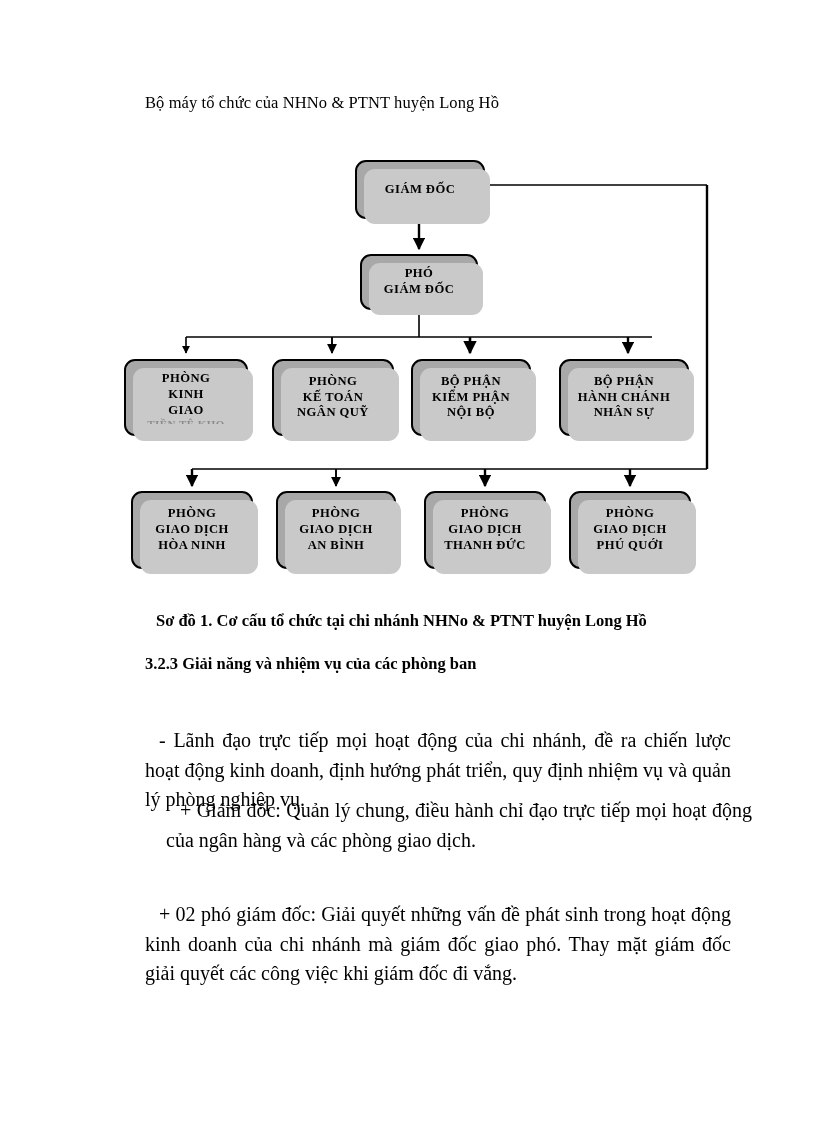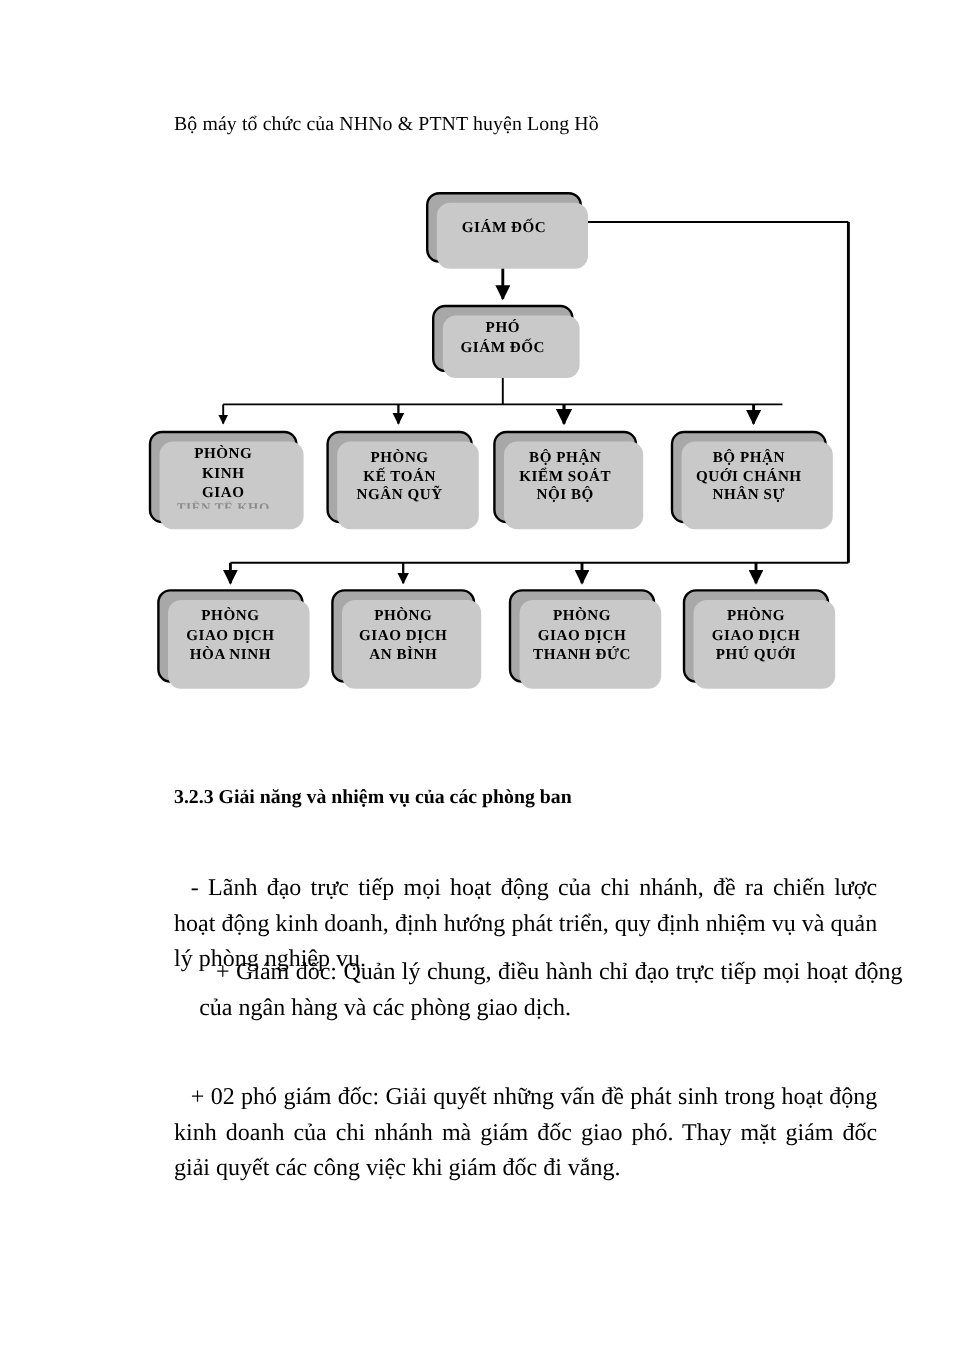--- a/index.html
+++ b/index.html
@@ -184,28 +184,28 @@
     <div class="node" style="left:272px; top:359px; width:122px; height:77px;">
       <span class="shadow-layer"></span>
       <span class="line">PHÒNG</span>
       <span class="line">KẾ TOÁN</span>
       <span class="line">NGÂN QUỸ</span>
     </div>
 
     <div class="node" style="left:411px; top:359px; width:120px; height:77px;">
       <span class="shadow-layer"></span>
       <span class="line">BỘ PHẬN</span>
-      <span class="line">KIỂM SOÁT</span>
+      <span class="line">KIỂM PHẬN</span>
       <span class="line">NỘI BỘ</span>
     </div>
 
     <div class="node" style="left:559px; top:359px; width:130px; height:77px;">
       <span class="shadow-layer"></span>
       <span class="line">BỘ PHẬN</span>
-      <span class="line">QUỚI CHÁNH</span>
+      <span class="line">HÀNH CHÁNH</span>
       <span class="line">NHÂN SỰ</span>
     </div>
 
     <div class="node" style="left:131px; top:491px; width:122px; height:78px;">
       <span class="shadow-layer"></span>
       <span class="line">PHÒNG</span>
       <span class="line">GIAO DỊCH</span>
       <span class="line">HÒA NINH</span>
     </div>
 
@@ -225,20 +225,21 @@
 
     <div class="node" style="left:569px; top:491px; width:122px; height:78px;">
       <span class="shadow-layer"></span>
       <span class="line">PHÒNG</span>
       <span class="line">GIAO DỊCH</span>
       <span class="line">PHÚ QUỚI</span>
     </div>
 
   </div>
 
+  <div class="caption">Sơ đồ 1. Cơ cấu tổ chức tại chi nhánh NHNo &amp; PTNT huyện Long Hồ</div>
 
   <div class="subheading">3.2.3 Giải năng và nhiệm vụ của các phòng ban</div>
 
 
   <div class="para p1">
     <span class="indent"></span><span>- Lãnh đạo trực tiếp mọi hoạt động của chi nhánh, đề ra chiến lược hoạt động kinh doanh, định hướng phát triển, quy định nhiệm vụ và quản lý phòng nghiệp vụ.</span>
   </div>
 
   <div class="para p2">
     <span class="indent"></span><span>+ Giám đốc: Quản lý chung, điều hành chỉ đạo trực tiếp mọi hoạt động của ngân hàng và các phòng giao dịch.</span>

